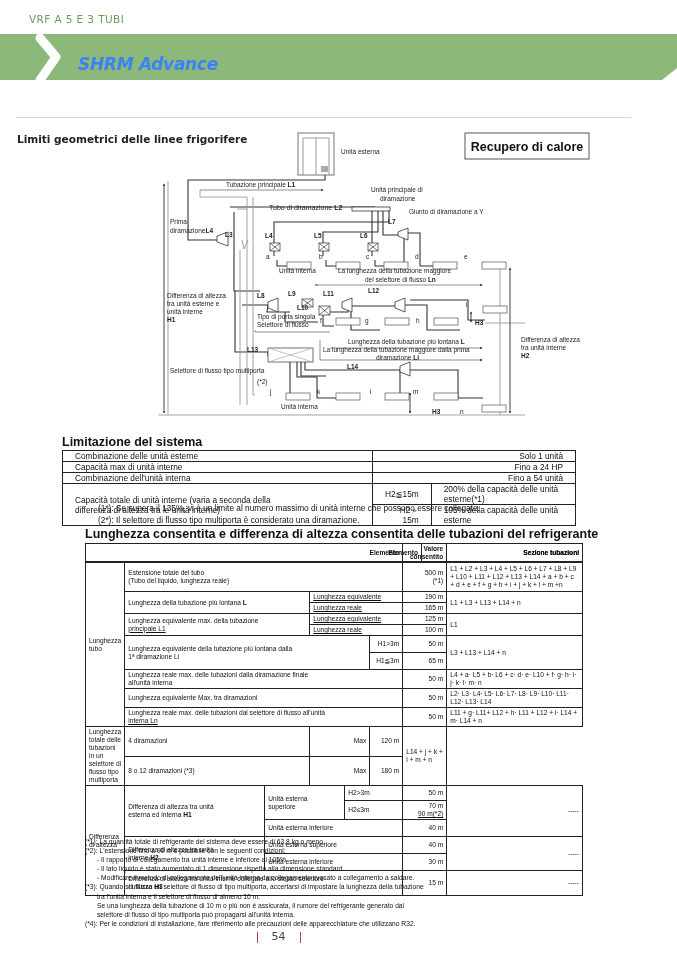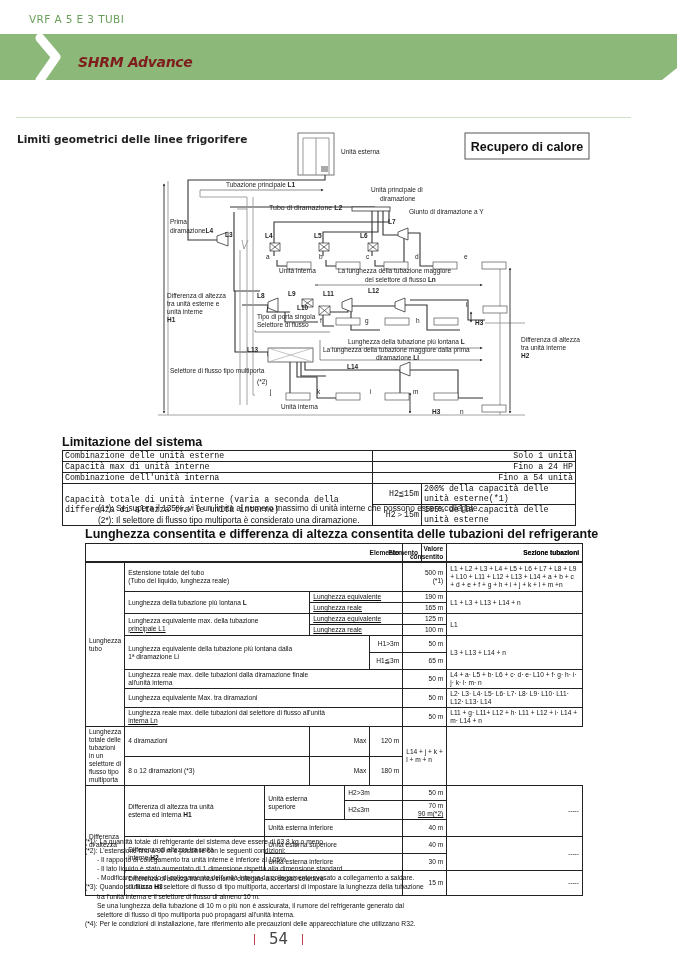--- a/index.html
+++ b/index.html
@@ -1,37 +1,37 @@
 <!DOCTYPE html>
 <html><head>
 <meta charset="utf-8">
 <style>
   html, body { margin:0; padding:0; background:#ffffff; }
   body { width:677px; height:958px; position:relative; overflow:hidden; font-family:"Liberation Sans", sans-serif; color:#111; }
   .abs { position:absolute; }
   .series { left:29px; top:13px; font-size:10.5px; color:#6aa05a; letter-spacing:0.4px; font-family:"DejaVu Sans", sans-serif; }
   .banner { left:0; top:34px; width:677px; height:46px; background:#8cb87a; }
-  .banner-title { left:78px; top:54px; font-size:14px; font-weight:bold; font-style:italic; color:#7f1d1d; font-family:"DejaVu Sans", sans-serif; letter-spacing:-0.3px; }
+  .banner-title { left:78px; top:54px; font-size:17px; font-weight:bold; font-style:italic; color:#3b82f6; font-family:"DejaVu Sans", sans-serif; letter-spacing:-0.3px; }
   .sec-rule { left:16px; top:117px; width:615px; height:1px; background:#cfe0c8; }
   .sec-title { left:17px; top:133px; font-size:10.5px; font-weight:bold; color:#222; font-family:"DejaVu Sans", sans-serif; }
   .diagram { left:0; top:128px; width:677px; height:305px; }
   .dtext { font-family:"Liberation Sans", sans-serif; font-size:6.5px; fill:#222; }
   .dbold { font-weight:bold; }
   h2.t { position:absolute; margin:0; font-size:12.5px; font-weight:bold; font-family:"Liberation Sans", sans-serif; }
   table.lim { position:absolute; left:62px; top:450px; width:514px; border-collapse:collapse; font-size:8.3px; }
-  table.lim td { border:1px solid #222; padding:0 2px; height:10px; line-height:10px;font-family:Liberation Mono, monospace; }
+  table.lim td { border:1px solid #222; padding:0 12px; height:10px; line-height:10px; }
   .c { text-align:right; }
   .notes1 { left:62px; font-size:8.3px; line-height:12px;margin-left:36px; }
   table.len { position:absolute; left:85px; top:543px; width:498px; border-collapse:collapse; font-size:6.6px; line-height:8px; }
   table.len td { border:1px solid #222; padding:1px 3px; vertical-align:middle; }
   .sub-ul { text-decoration:underline; }
   .notes2 { left:85px; top:837px; font-size:6.7px; line-height:9.1px; }
   .ind1 { padding-left:12px; }
   .ind2 { padding-left:12px; }
-  .footer { left:0; top:930px; width:557px; text-align:center; font-size:15px; color:#444; font-family:"DejaVu Sans", sans-serif; }
+  .footer { left:0; top:930px; width:557px; text-align:center; font-size:11px; color:#444; font-family:"DejaVu Sans", sans-serif; }
   .footer .bar { display:inline-block; width:1px; height:11px; background:#c0404a; vertical-align:middle; margin:0 14px; }
 </style>
 </head>
 <body>
 
 <div class="abs series">VRF A 5 E 3 TUBI</div>
 <div class="abs banner"></div>
 <svg class="abs" style="left:0;top:34px" width="677" height="46">
   <polygon points="662,46 677,34 677,46" fill="#ffffff"></polygon>
   <polyline points="40,4 56,23 40,46" fill="none" stroke="#ffffff" stroke-width="9" stroke-linecap="round" stroke-linejoin="round"></polyline>

